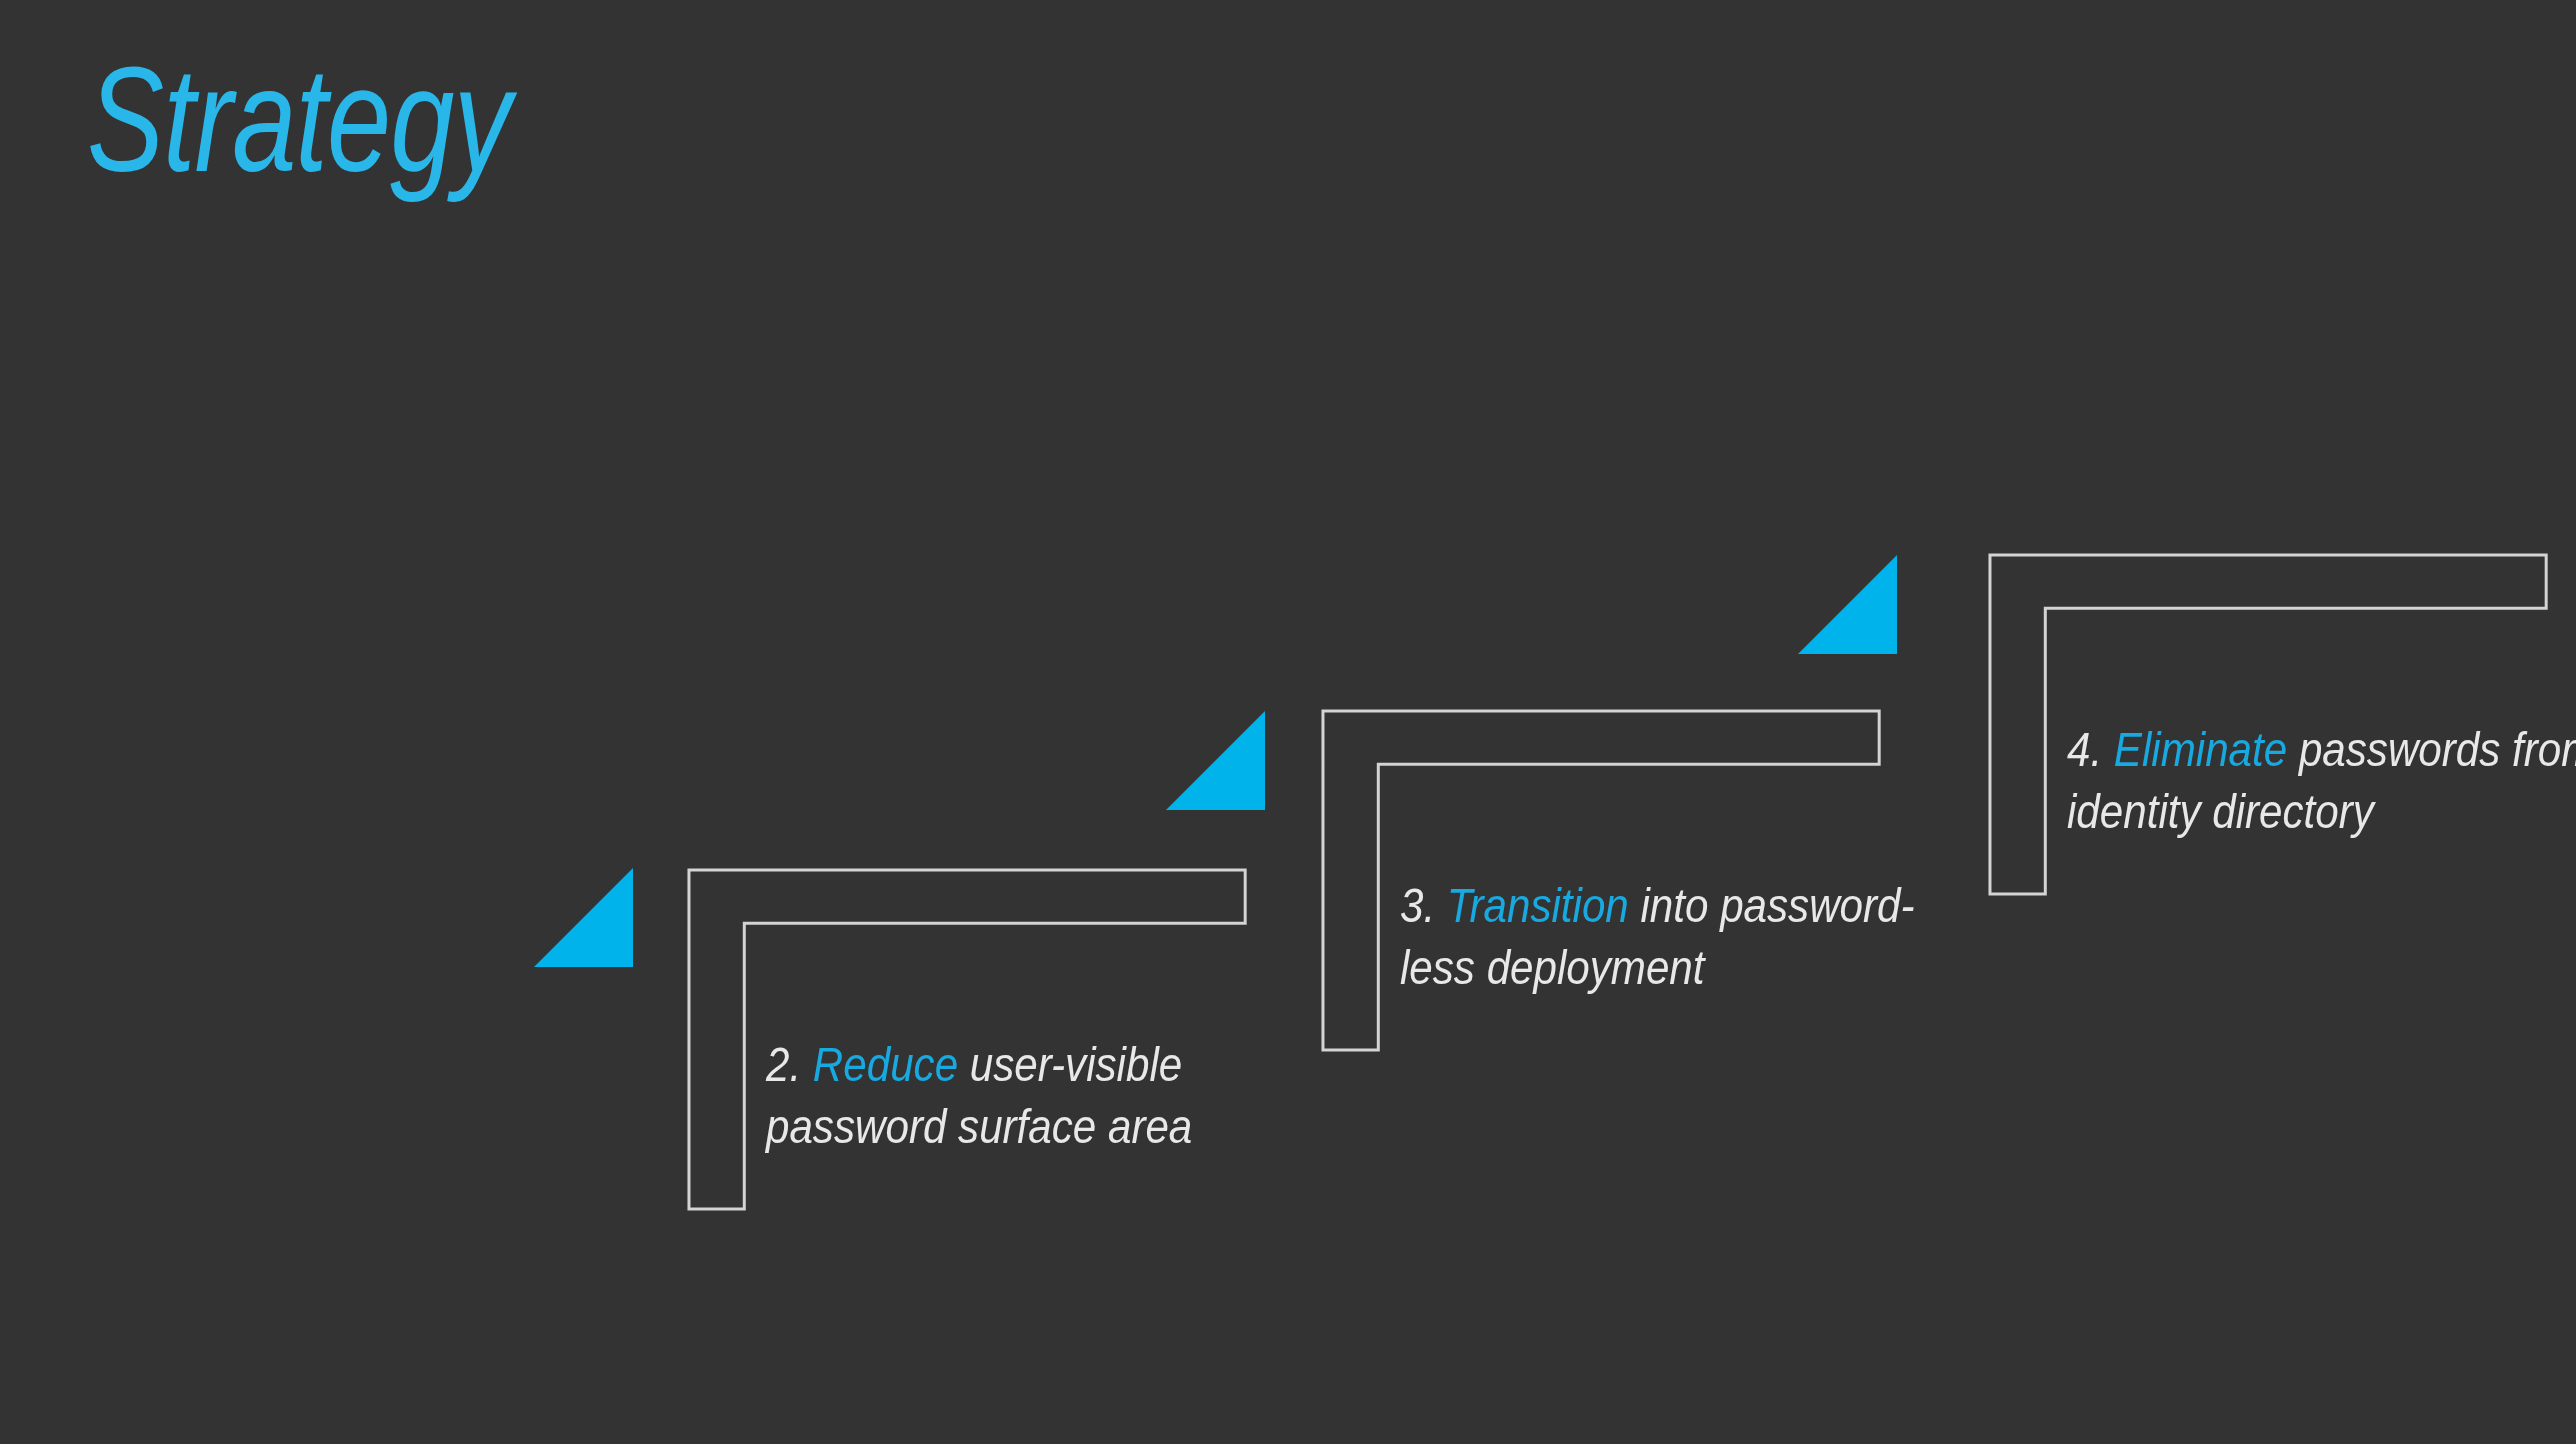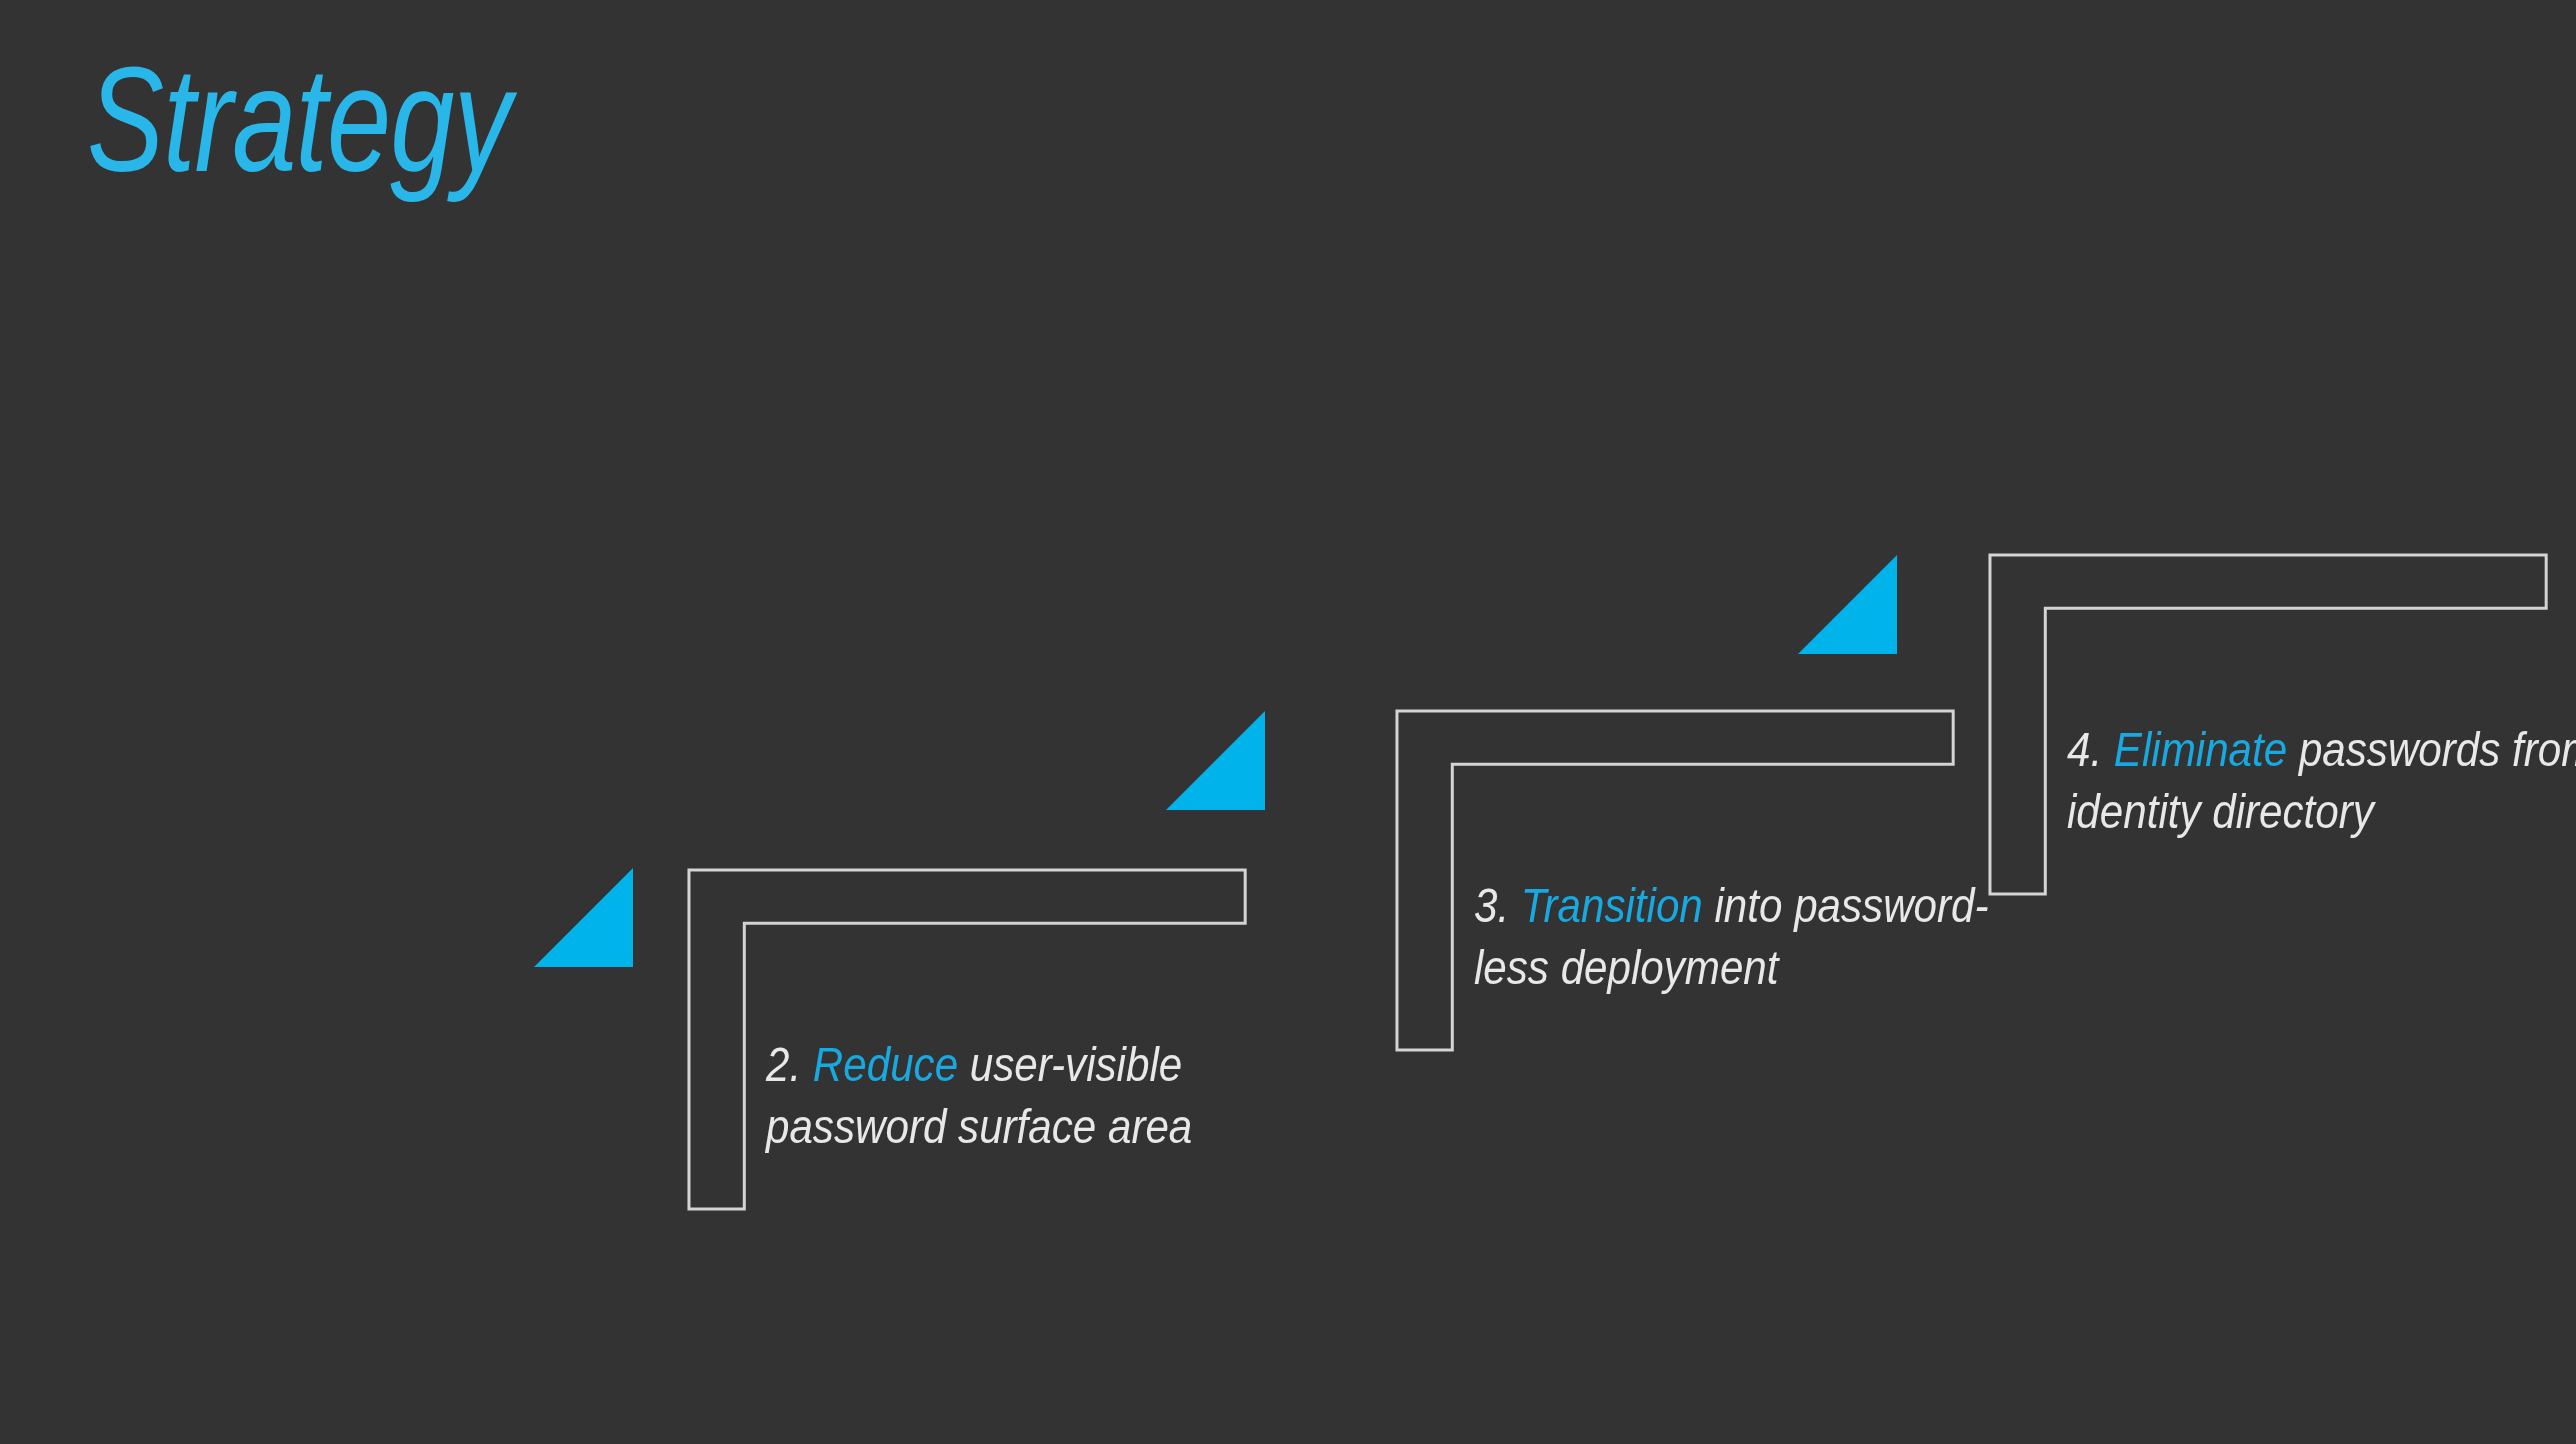--- a/index.html
+++ b/index.html
@@ -104,21 +104,21 @@
         <path class="bracket-path" d="M 2,2 L 565,2 L 565,56 L 58,56 L 58,345 L 2,345 Z"></path>
       </svg>
     </div>
     <div class="step-text" style="left:79px; top:102px; width:632px;">
       <span class="num">2.</span><span> </span><span class="kw">Reduce</span><span class="rest"> user-visible password surface area</span>
     </div>
   </div>
 
   <div class="tri" style="left:1166px; top:711px;"></div>
 
-  <div class="step" style="left:1395px; top:709px; width:573px; height:346px;">
+  <div class="step" style="left:1321px; top:709px; width:573px; height:346px;">
     <div class="bracket" style="width:573px;height:346px;">
       <svg viewBox="0 0 580 350" width="573" height="346" preserveAspectRatio="none">
         <path class="bracket-path" d="M 2,2 L 565,2 L 565,56 L 58,56 L 58,345 L 2,345 Z"></path>
       </svg>
     </div>
     <div class="step-text" style="left:79px; top:102px; width:632px;">
       <span class="num">3.</span><span> </span><span class="kw">Transition</span><span class="rest"> into password-less deployment</span>
     </div>
   </div>
 

